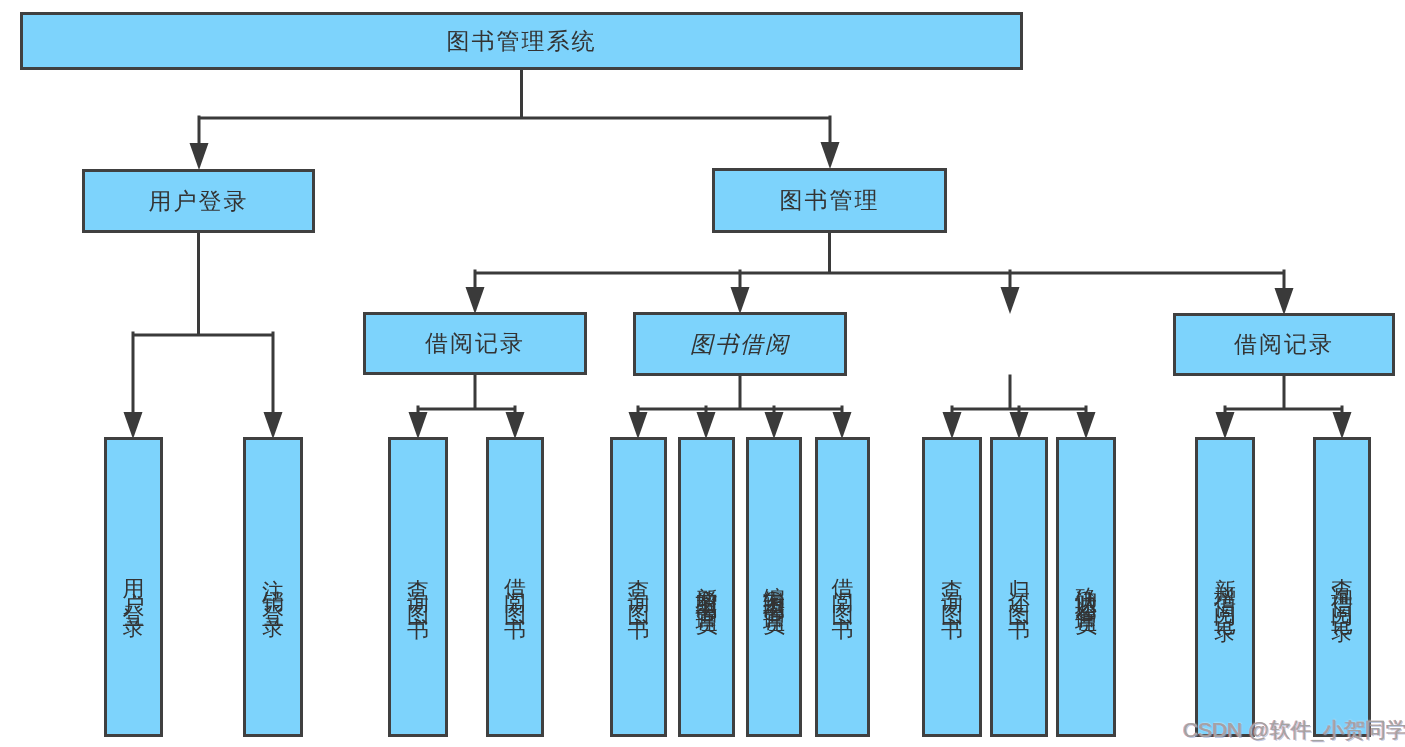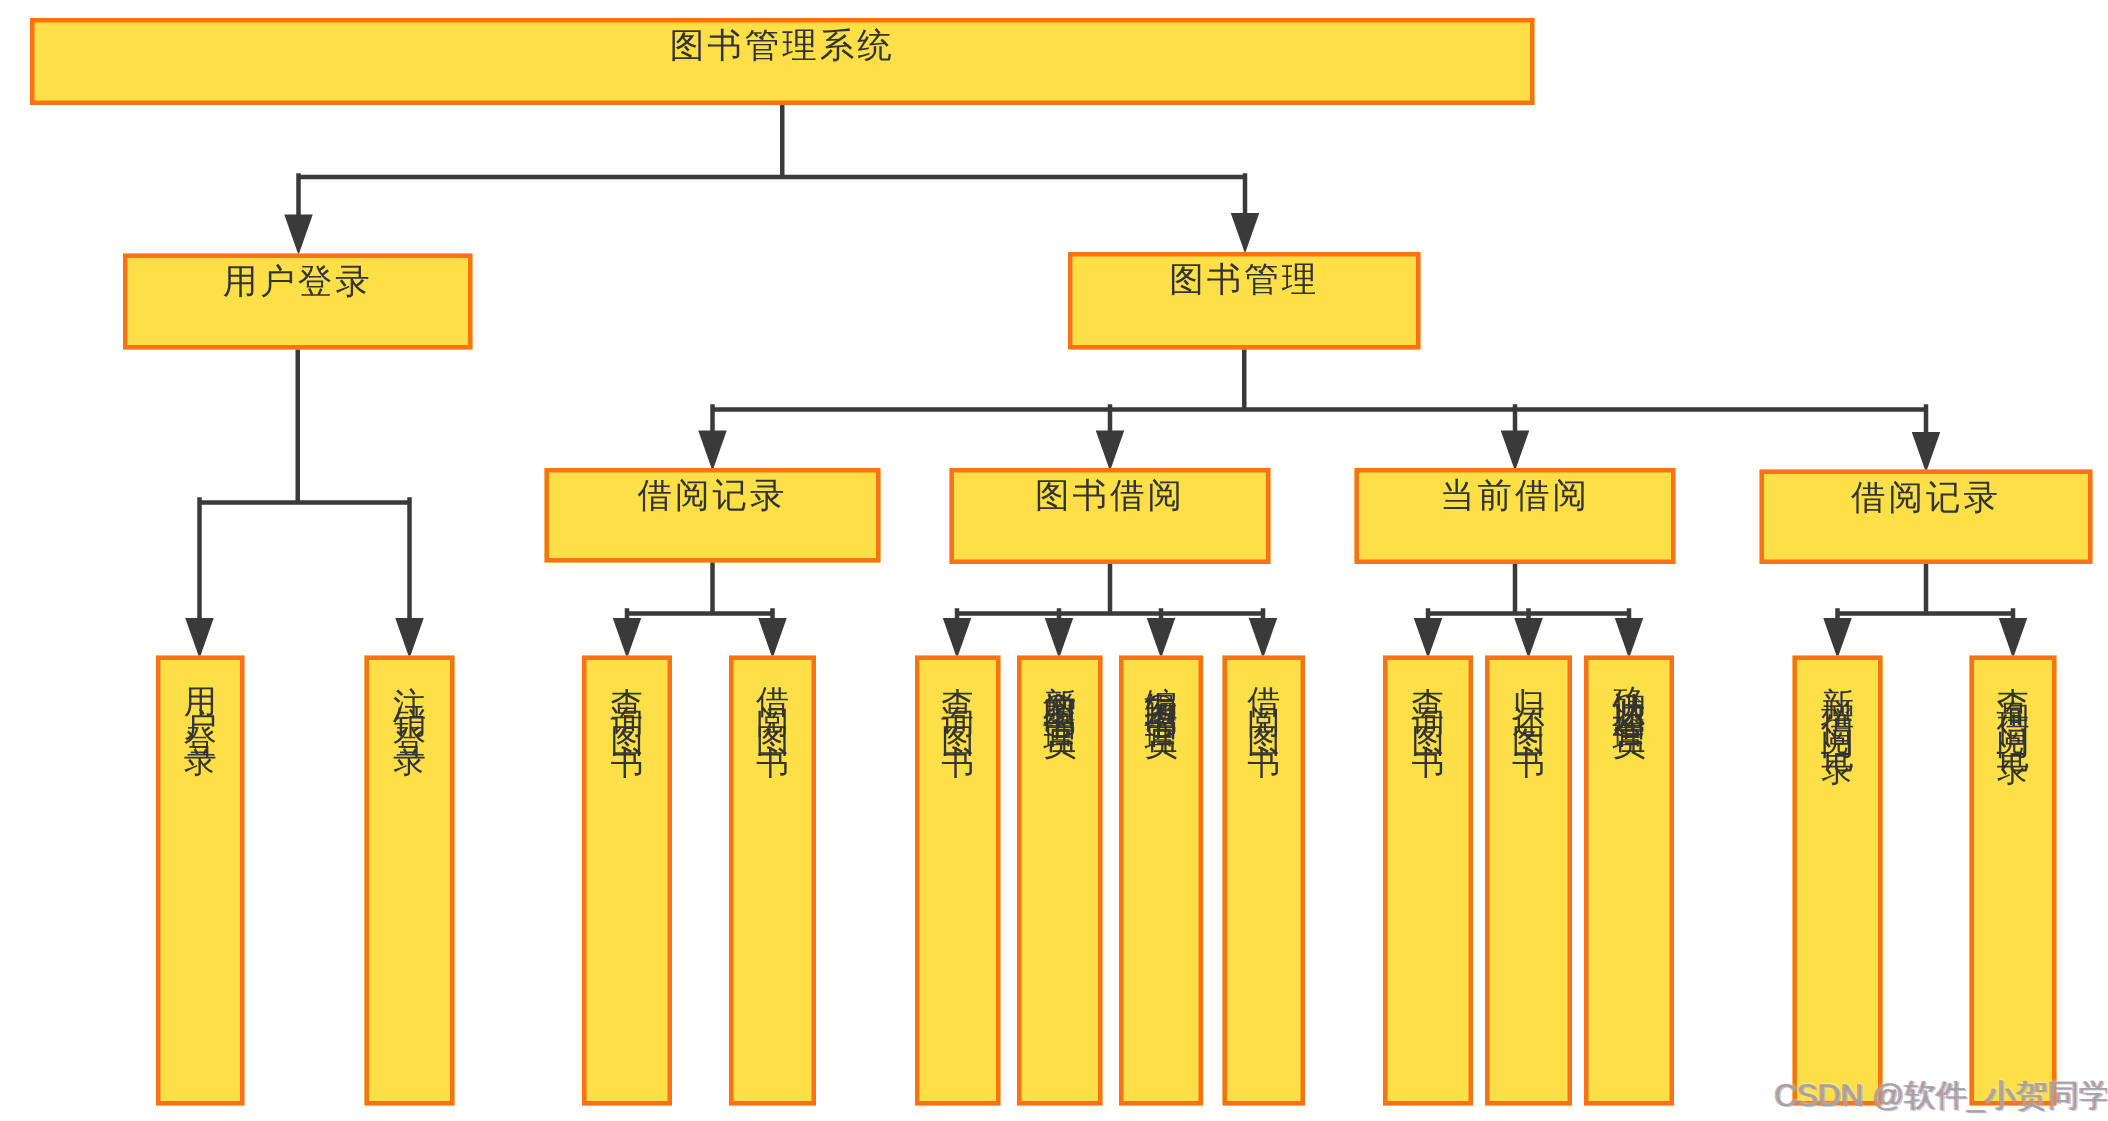--- a/index.html
+++ b/index.html
@@ -7,24 +7,24 @@
     position:relative;
     width:1405px;height:747px;
     background:#ffffff;
     font-family:"Liberation Sans", sans-serif;
     overflow:hidden;
   }
   .connectors{position:absolute;left:0;top:0;z-index:1;}
   .box{
     position:absolute;
     box-sizing:border-box;
-    background:#fde047;
-    border:3px solid #f97316;
+    background:#7dd3fc;
+    border:3px solid #404040;
     display:flex;
-    align-items:flex-start;
+    align-items:center;
     justify-content:center;
     z-index:2;
     color:#333333;
   }
   .box.h span{
     font-size:23px;
     letter-spacing:2px;
     color:#333333;
     white-space:nowrap;
   }
@@ -100,25 +100,22 @@
   <div class="box h" style="left:82px;top:169px;width:233px;height:64px;">
     <span>用户登录</span>
   </div>
   <div class="box h" style="left:712px;top:168px;width:235px;height:65px;">
     <span>图书管理</span>
   </div>
 
   <div class="box h" style="left:363px;top:312px;width:224px;height:63px;">
     <span>借阅记录</span>
   </div>
-  <div class="box h" style="left:633px;top:312px;width:214px;height:64px;">
+  <div class="box h" style="left:633px;top:312px;width:214px;height:64px;font-style:italic;">
     <span>图书借阅</span>
-  </div>
-  <div class="box h" style="left:903px;top:312px;width:214px;height:64px;">
-    <span>当前借阅</span>
   </div>
   <div class="box h" style="left:1173px;top:313px;width:222px;height:63px;">
     <span>借阅记录</span>
   </div>
 
   <div class="box v ls-wide" style="left:104px;top:437px;width:59px;height:300px;">
     <span>用户登录</span>
   </div>
   <div class="box v ls-wide" style="left:243px;top:437px;width:60px;height:300px;">
     <span>注销登录</span>

